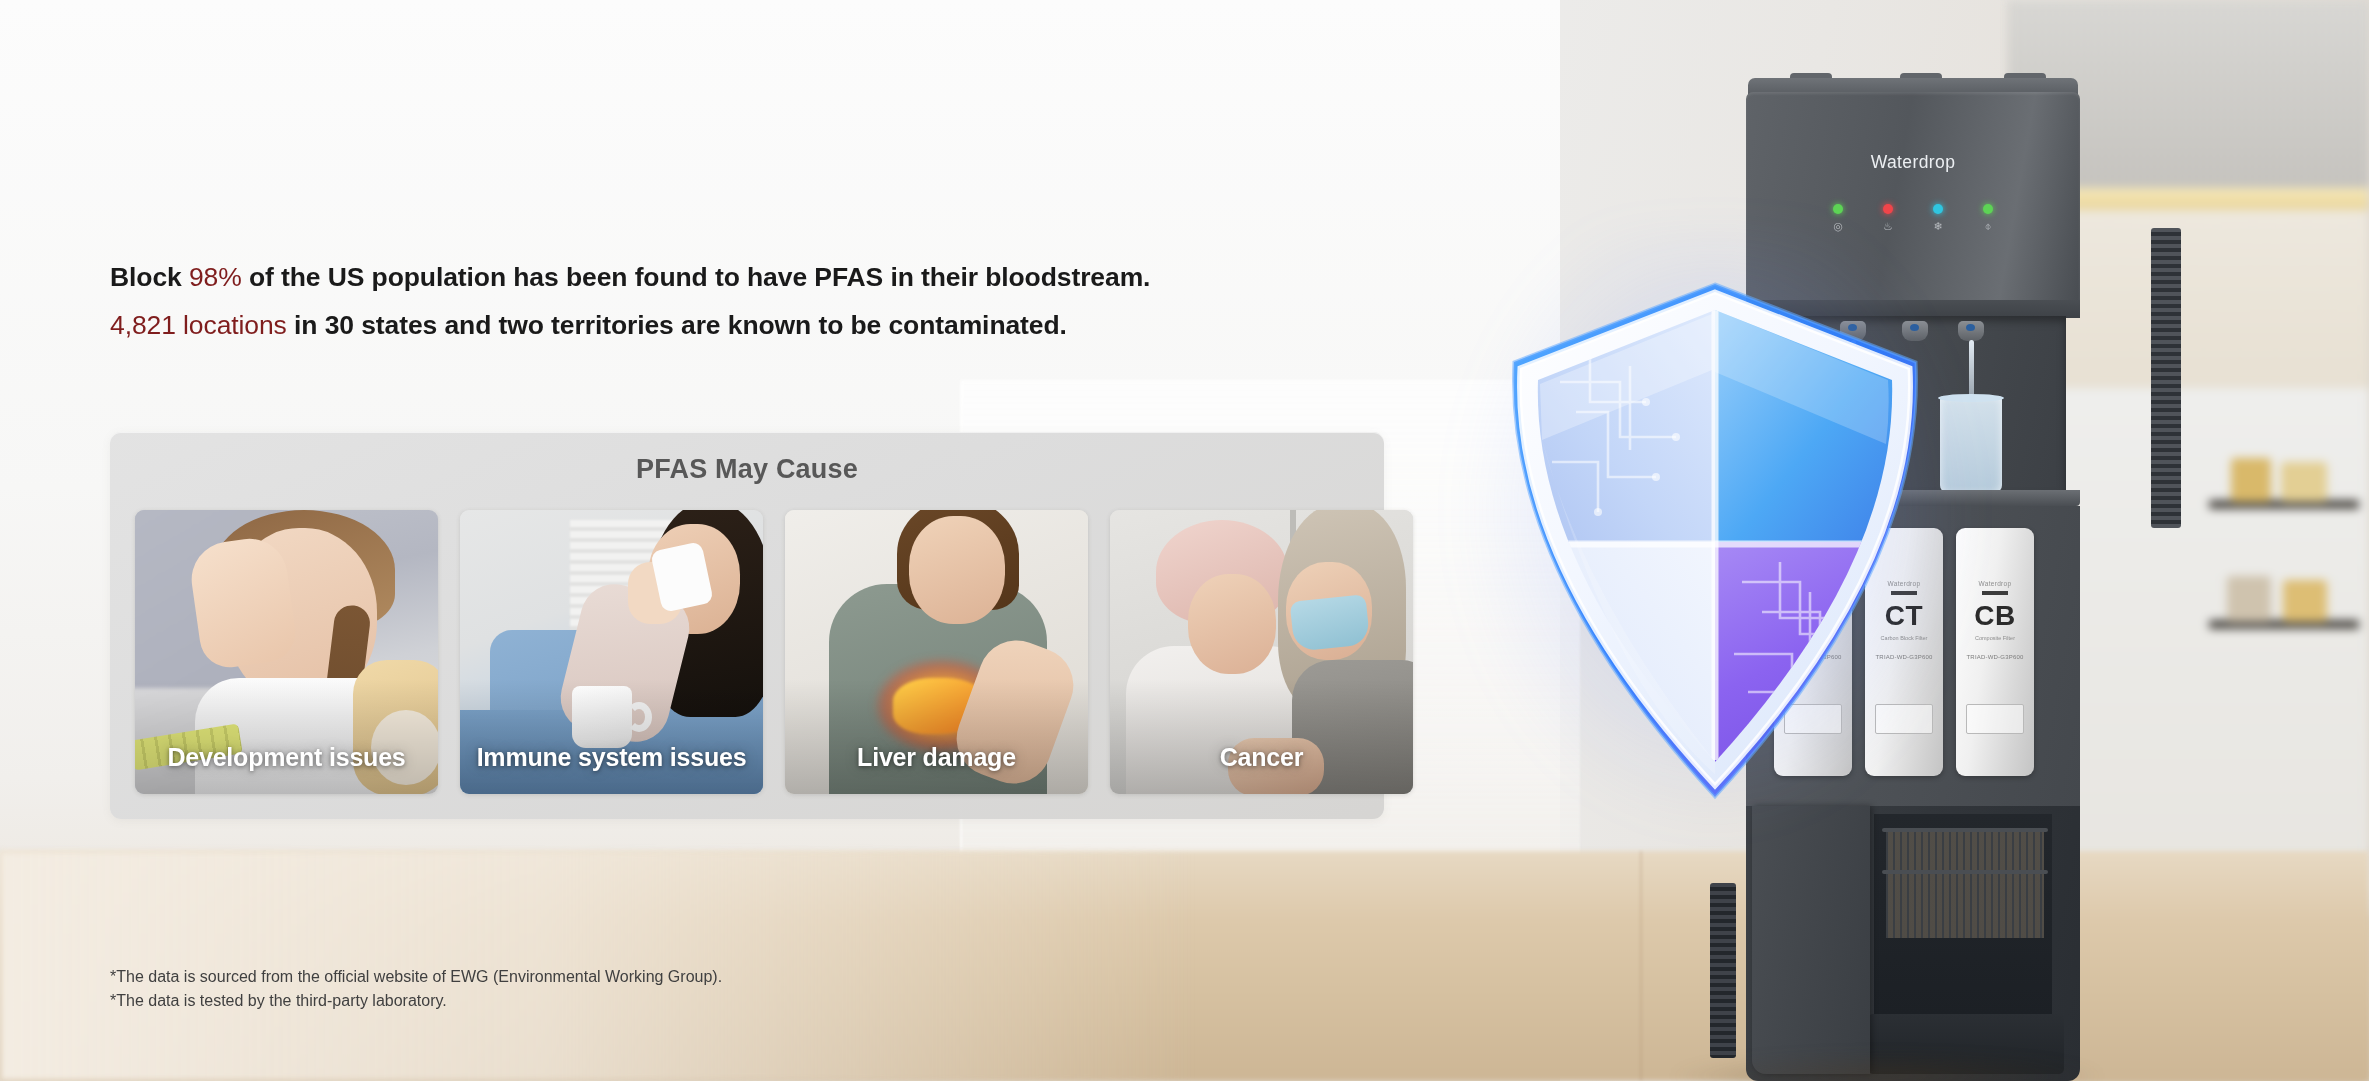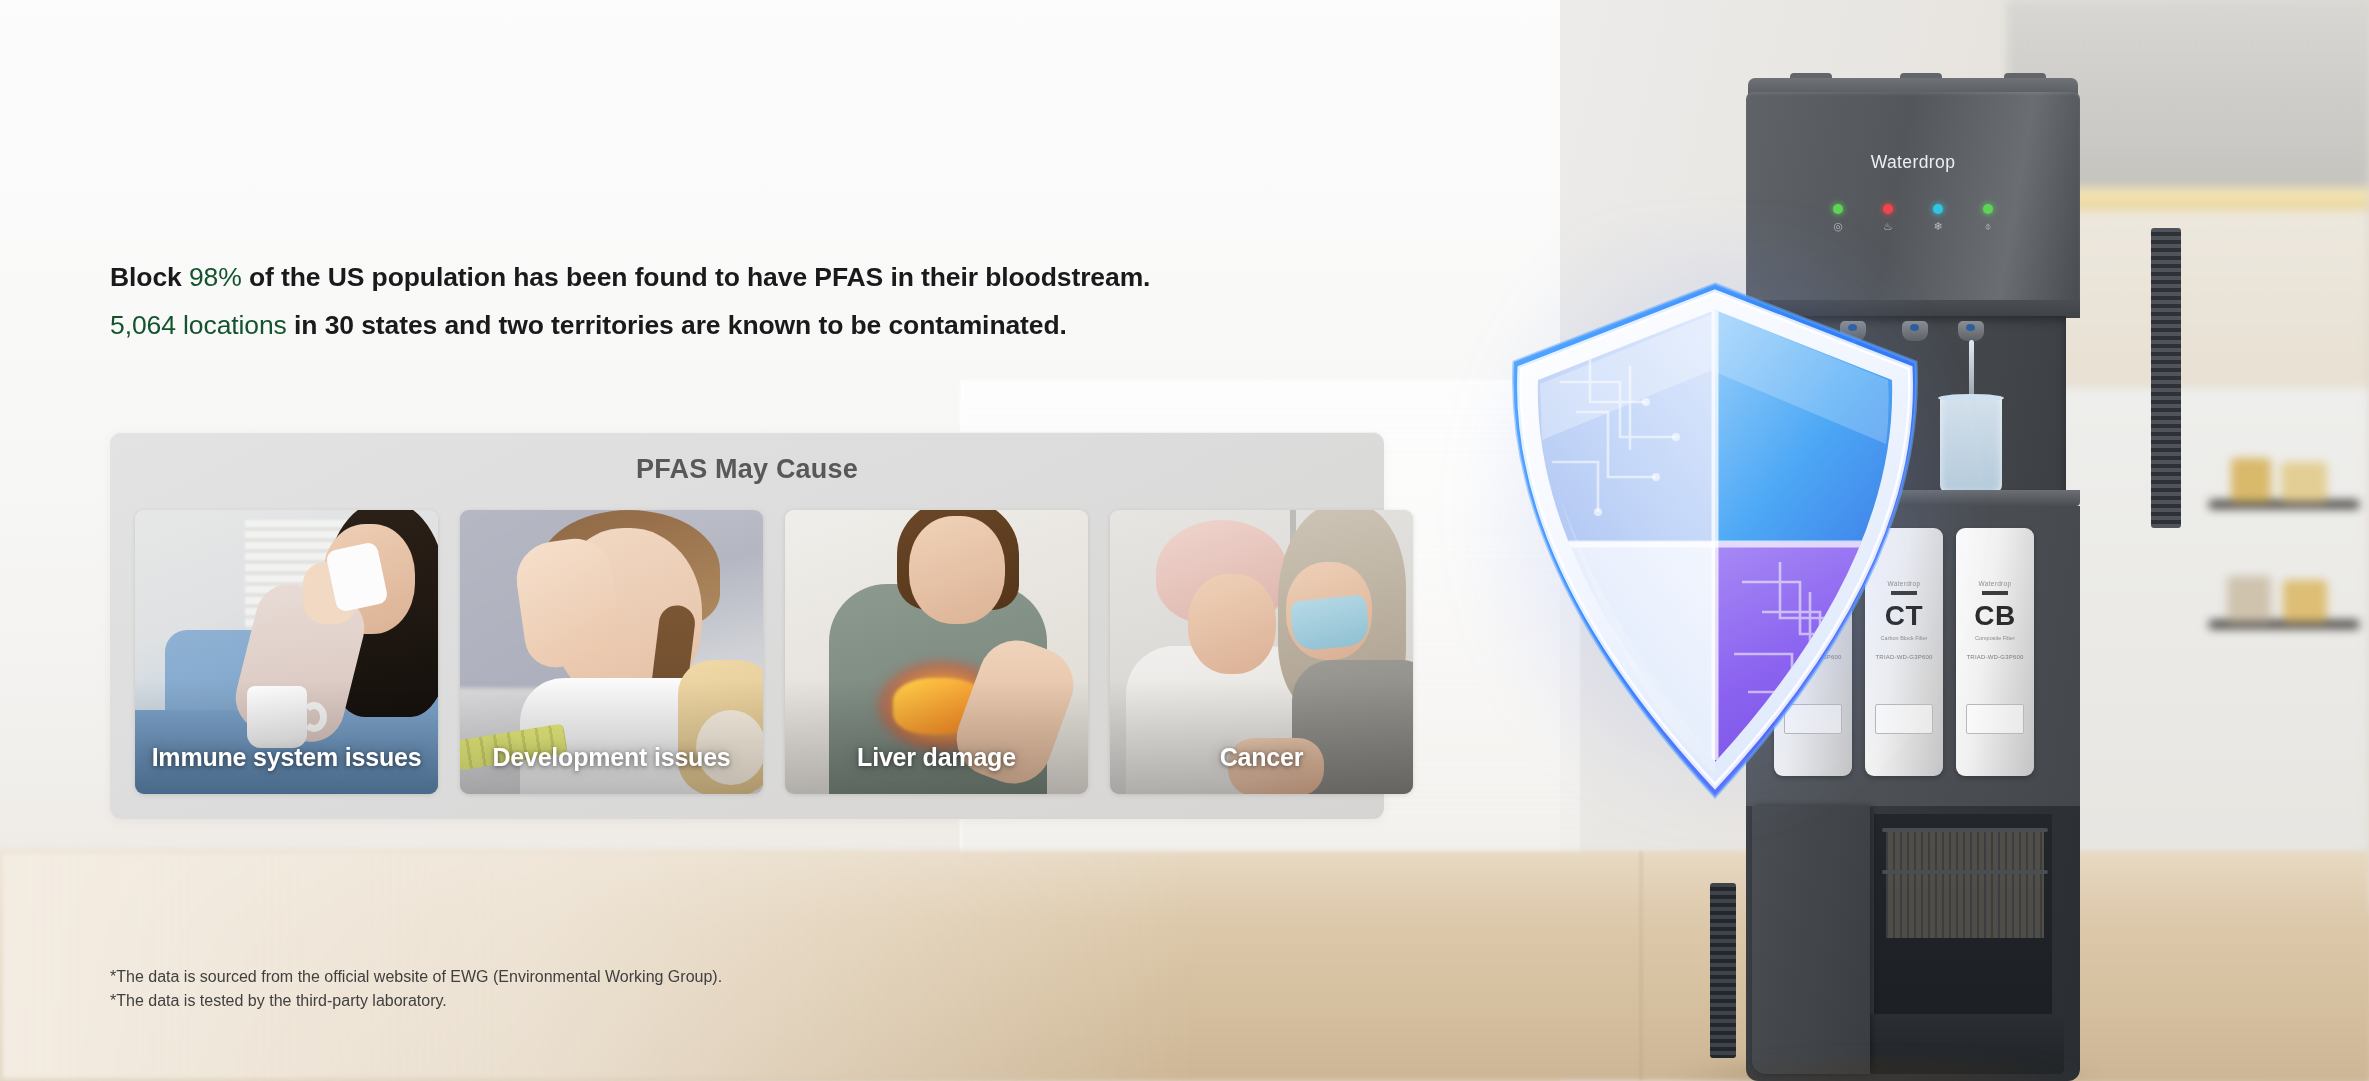--- a/index.html
+++ b/index.html
@@ -102,21 +102,21 @@
   }
 
   
   .sub{
     position:absolute; left:110px;
     font-size:26.5px; font-weight:700; color:#1a1a1a; white-space:nowrap;
     letter-spacing:-0.1px;
   }
   .sub.l1{ top:262px; }
   .sub.l2{ top:310px; }
-  .sub .accent{ color:#14532d; font-weight:400; }
+  .sub .accent{ color:#7f1d1d; font-weight:400; }
 
   
   .panel{
     position:absolute; left:110px; top:432px; width:1274px; height:387px;
     background:linear-gradient(155deg,rgba(226,226,226,.96) 0%,rgba(219,219,219,.95) 45%,rgba(212,211,209,.94) 100%);
     border-radius:11px;
     box-shadow:0 1px 0 rgba(255,255,255,.6) inset, 0 2px 10px rgba(120,115,108,.08);
   }
   .panel-title{
     position:absolute; left:0; top:22px; width:100%;
@@ -361,60 +361,60 @@
   <div class="floor"></div>
   <div class="floor-seam" style="left:1640px"></div>
   <div class="floor-seam" style="left:1960px"></div>
   <div class="floor-left-fade"></div>
 
 
   <p class="sub l1">
     <span>Block </span><span class="accent">98%</span><span> of the US population has been found to have PFAS in their bloodstream.</span>
   </p>
   <p class="sub l2">
-    <span class="accent">5,064 locations</span><span> in 30 states and two territories are known to be contaminated.</span>
+    <span class="accent">4,821 locations</span><span> in 30 states and two territories are known to be contaminated.</span>
   </p>
 
   <section class="panel">
     <div class="panel-title">PFAS May Cause</div>
 
     <div class="cards">
+
+      <figure class="card">
+        <div class="photo p1">
+          <div class="pillow"></div>
+          <div class="blanket"></div>
+          <div class="hair"></div>
+          <div class="head"></div>
+          <div class="braid"></div>
+          <div class="shirt"></div>
+          <div class="hand"></div>
+          <div class="bear"></div>
+          <div class="bear2"></div>
+          <div class="pills"></div>
+        </div>
+        <div class="scrim"></div>
+        <figcaption class="label">Development issues</figcaption>
+      </figure>
 
       <figure class="card">
         <div class="photo p2">
           <div class="win"></div>
           <div class="sofa"></div>
           <div class="sofa2"></div>
           <div class="hair"></div>
           <div class="head"></div>
           <div class="arm"></div>
           <div class="hand"></div>
           <div class="tissue"></div>
           <div class="mug"></div>
           <div class="mugh"></div>
         </div>
         <div class="scrim"></div>
         <figcaption class="label">Immune system issues</figcaption>
-      </figure>
-
-      <figure class="card">
-        <div class="photo p1">
-          <div class="pillow"></div>
-          <div class="blanket"></div>
-          <div class="hair"></div>
-          <div class="head"></div>
-          <div class="braid"></div>
-          <div class="shirt"></div>
-          <div class="hand"></div>
-          <div class="bear"></div>
-          <div class="bear2"></div>
-          <div class="pills"></div>
-        </div>
-        <div class="scrim"></div>
-        <figcaption class="label">Development issues</figcaption>
       </figure>
 
       <figure class="card">
         <div class="photo p3">
           <div class="bgwall"></div>
           <div class="torso"></div>
           <div class="hair"></div>
           <div class="head"></div>
           <div class="glow"></div>
           <div class="liver"></div>

